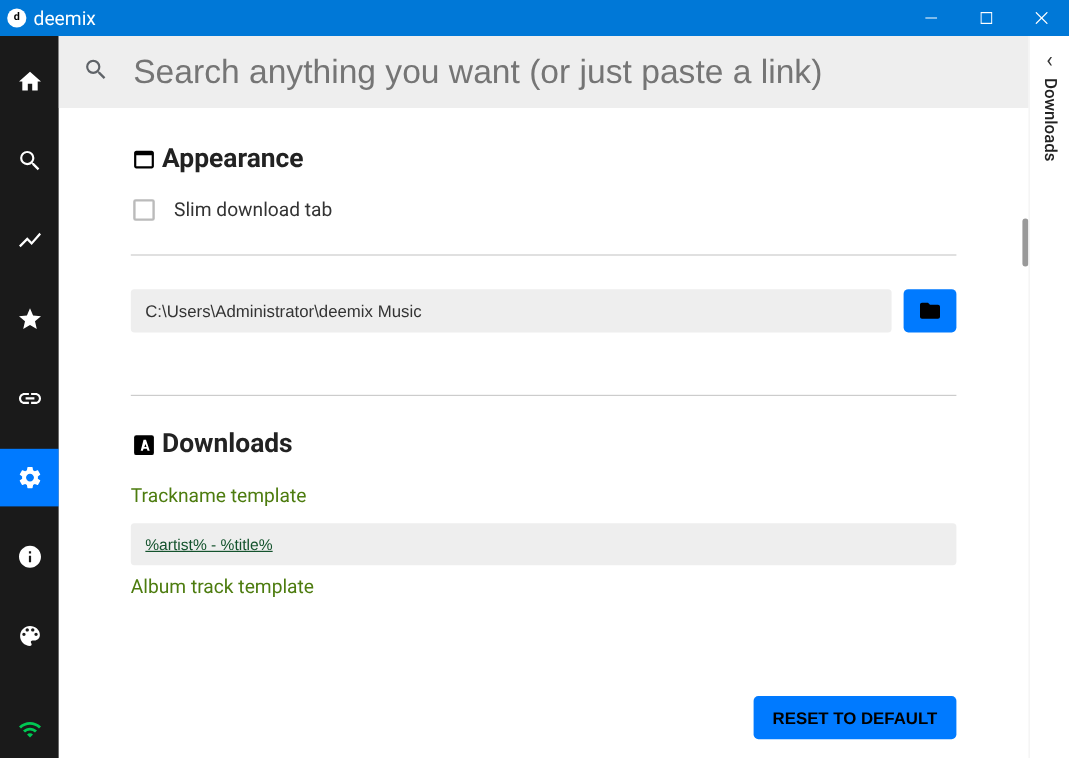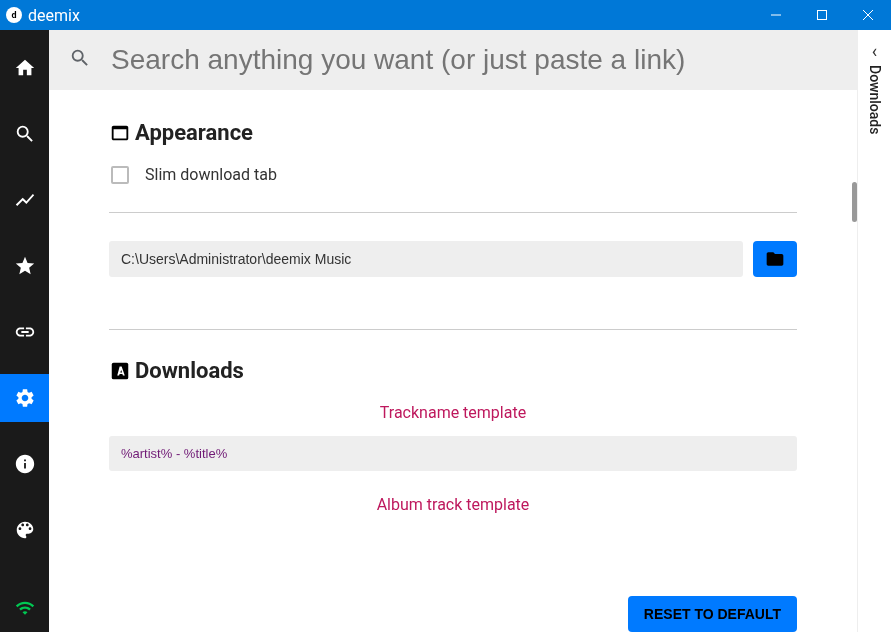--- a/index.html
+++ b/index.html
@@ -36,24 +36,24 @@
 .checkbox-row .cb { width: 18px; height: 18px; border: 2px solid #bbb; border-radius: 2px; cursor: pointer; }
 .checkbox-row label { font-size: 16px; color: #333; }
 
 .divider { height: 1px; background: #ccc; margin-bottom: 28px; }
 
 .path-row { display: flex; gap: 10px; margin-bottom: 52px; }
 .path-row input { flex: 1; background: #eeeeee; border: none; padding: 10px 12px; font-size: 14px; color: #333; border-radius: 3px; }
 .folder-btn { width: 44px; background: #007aff; border: none; border-radius: 4px; display: flex; align-items: center; justify-content: center; cursor: pointer; }
 .folder-btn svg { width: 20px; height: 20px; fill: #000; }
 
-.field-label { font-size: 16px; color: #be185d; margin-bottom: 14px; text-align: center; }
-.template-input { width: 100%; background: #eeeeee; border: none; padding: 10px 12px; font-size: 13px; color: #701a75; border-radius: 3px; margin-bottom: 24px; }
+.field-label { font-size: 16px; color: #4d7c0f; margin-bottom: 14px; }
+.template-input { width: 100%; background: #eeeeee; border: none; padding: 10px 12px; font-size: 13px; color: #14532d; border-radius: 3px; margin-bottom: 8px; text-decoration: underline; }
 
-.footer { position: absolute; bottom: 0; right: 60px; display: flex; gap: 12px; }
+.footer { position: absolute; bottom: 16px; right: 60px; display: flex; gap: 12px; }
 .btn { background: #007aff; color: #000; border: none; padding: 10px 16px; font-size: 14px; font-weight: 600; border-radius: 4px; cursor: pointer; }
 
 .downloads-tab { width: 34px; background: #fff; border-left: 1px solid #eee; display: flex; flex-direction: column; align-items: center; padding-top: 10px; cursor: pointer; }
 .downloads-tab .chev { font-size: 18px; color: #333; }
 .downloads-tab .label { writing-mode: vertical-rl; font-size: 14px; color: #222; margin-top: 4px; font-weight: 500; }
 
 .scroll-thumb { position: absolute; right: 0; top: 92px; width: 5px; height: 40px; background: #999; border-radius: 3px; }
 </style>
 </head>
 <body>

